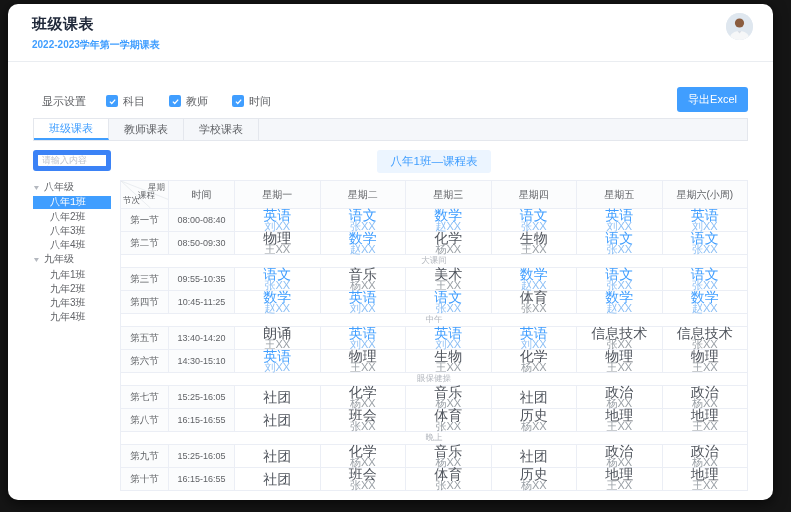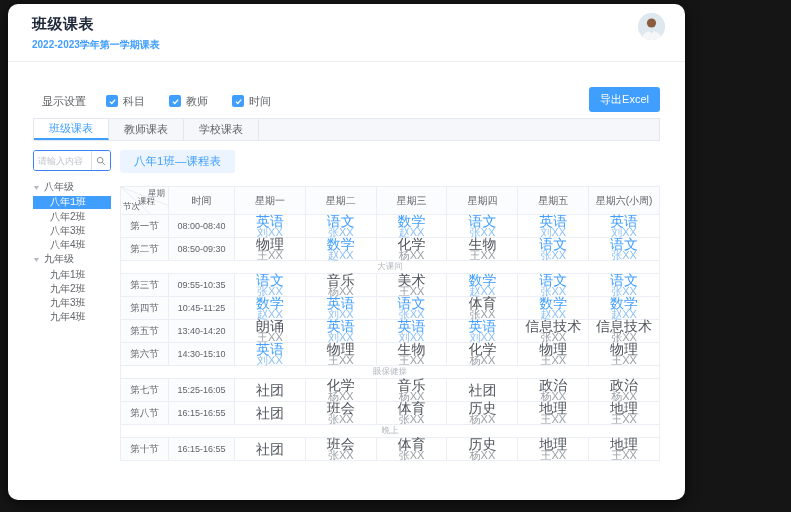--- a/index.html
+++ b/index.html
@@ -1,19 +1,19 @@
 <!DOCTYPE html>
 <html><head>
 <meta charset="utf-8">
 <style>
   * { box-sizing: border-box; margin: 0; padding: 0; }
   html,body { width:791px; height:512px; overflow:hidden; }
   body { background:#151515; font-family:"Liberation Sans","DejaVu Sans",sans-serif; position:relative; }
 
-  .window { position:absolute; left:8px; top:4px; width:677px; height:496px;
+  .window { position:absolute; left:8px; top:4px; width:765px; height:496px;
             background:#fff; border-radius:10px; overflow:hidden;
             box-shadow:0 3px 14px rgba(0,0,0,.65); }
 
   
   .app-header { position:relative; padding:11px 24px 9px; border-bottom:1px solid #eaedf1; }
   .app-title { font-size:15px; font-weight:bold; color:#20293a; letter-spacing:.5px; }
   .app-subtitle { font-size:10px; color:#409EFF; margin-top:4px; font-weight:bold; }
   .avatar { position:absolute; right:20px; top:9px; width:27px; height:27px; border-radius:50%;
             overflow:hidden; cursor:pointer; background:#e7edf4; }
   .avatar svg { display:block; width:100%; height:100%; }
@@ -32,37 +32,37 @@
 
   
   .tabs { margin-top:9px; display:flex; background:#f5f7fa; border:1px solid #e4e7ed; height:23px; }
   .tab { padding:0 15px; font-size:11px; color:#606266; border-right:1px solid #e4e7ed;
          display:flex; align-items:center; cursor:pointer; }
   .tab.active { background:#fff; color:#409EFF; border-bottom:2px solid #409EFF; }
 
   
   .tab-body { display:flex; padding-top:9px; }
   .sidebar { width:78px; flex:none; }
-  .search-row { display:flex; height:21px; border:1px solid #3b82f6; border-radius:3px; overflow:hidden; background:#fff; }
+  .search-row { display:flex; height:21px; border:5px solid #3b82f6; border-radius:3px; overflow:hidden; background:#fff;flex-direction:column; }
   .search-input { flex:1; min-width:0; border:none; outline:none; font-size:9px; padding:0 4px; color:#606266; }
   .search-input::placeholder { color:#c0c4cc; }
   .search-btn { width:19px; flex:none; border:none; border-left:1px solid #dcdfe6; background:#fff;
                 display:flex; align-items:center; justify-content:center; cursor:pointer; }
 
   .tree { margin-top:9px; }
   .tree-group-label { display:flex; align-items:center; font-size:10px; color:#606266; height:14px;
                       cursor:pointer; margin-bottom:2px; }
   .caret { font-size:7px; color:#b4b8bf; margin-right:4px; transform:scaleX(1.2); }
   .tree-item { font-size:10px; color:#606266; height:13px; line-height:13px; padding-left:17px;
                margin:1px 0; cursor:pointer; }
   .tree-item.selected { background:#409EFF; color:#fff;font-family:Liberation Mono, monospace; }
 
   
   .main { flex:1; margin-left:9px; }
-  .table-title-wrap { text-align:left; margin-bottom:13px; }
+  .table-title-wrap { text-align:center; margin-bottom:7px; }
   .table-title { display:inline-block; background:#ecf5ff; color:#409EFF; font-size:11.5px;
                  padding:4px 14px; border-radius:3px; }
 
   table { width:100%; border-collapse:collapse; table-layout:fixed; }
   th, td { border:1px solid #ebeef5; text-align:center; padding:0; }
   thead th { height:28px; background:#fbfcfd; font-weight:normal; font-size:10px; color:#606266; }
   td.period-name { font-size:9.5px; color:#606266; background:#fbfcfd; }
   td.time-cell  { font-size:9px;  color:#606266; background:#fbfcfd; }
   td.cell { height:23px; vertical-align:middle; }
   .subj  { font-size:14px; line-height:11px; }
@@ -315,20 +315,23 @@
                 </td>
                 <td class="cell hl">
                   <div class="subj">数学</div>
                   <div class="teach">赵XX</div>
                 </td>
                 <td class="cell hl">
                   <div class="subj">数学</div>
                   <div class="teach">赵XX</div>
                 </td>
               </tr>
+              <tr class="break-row">
+                <td colspan="8">中午</td>
+              </tr>
               <tr>
                 <td class="period-name">第五节</td>
                 <td class="time-cell">13:40-14:20</td>
                 <td class="cell nm">
                   <div class="subj">朗诵</div>
                   <div class="teach">王XX</div>
                 </td>
                 <td class="cell hl">
                   <div class="subj">英语</div>
                   <div class="teach">刘XX</div>
@@ -429,20 +432,46 @@
                   <div class="subj">地理</div>
                   <div class="teach">王XX</div>
                 </td>
                 <td class="cell nm">
                   <div class="subj">地理</div>
                   <div class="teach">王XX</div>
                 </td>
               </tr>
               <tr class="break-row">
                 <td colspan="8">晚上</td>
+              </tr>
+              <tr>
+                <td class="period-name">第九节</td>
+                <td class="time-cell">15:25-16:05</td>
+                <td class="cell nm">
+                  <div class="subj">社团</div>
+                </td>
+                <td class="cell nm">
+                  <div class="subj">化学</div>
+                  <div class="teach">杨XX</div>
+                </td>
+                <td class="cell nm">
+                  <div class="subj">音乐</div>
+                  <div class="teach">杨XX</div>
+                </td>
+                <td class="cell nm">
+                  <div class="subj">社团</div>
+                </td>
+                <td class="cell nm">
+                  <div class="subj">政治</div>
+                  <div class="teach">杨XX</div>
+                </td>
+                <td class="cell nm">
+                  <div class="subj">政治</div>
+                  <div class="teach">杨XX</div>
+                </td>
               </tr>
               <tr>
                 <td class="period-name">第十节</td>
                 <td class="time-cell">16:15-16:55</td>
                 <td class="cell nm">
                   <div class="subj">社团</div>
                 </td>
                 <td class="cell nm">
                   <div class="subj">班会</div>
                   <div class="teach">张XX</div>

